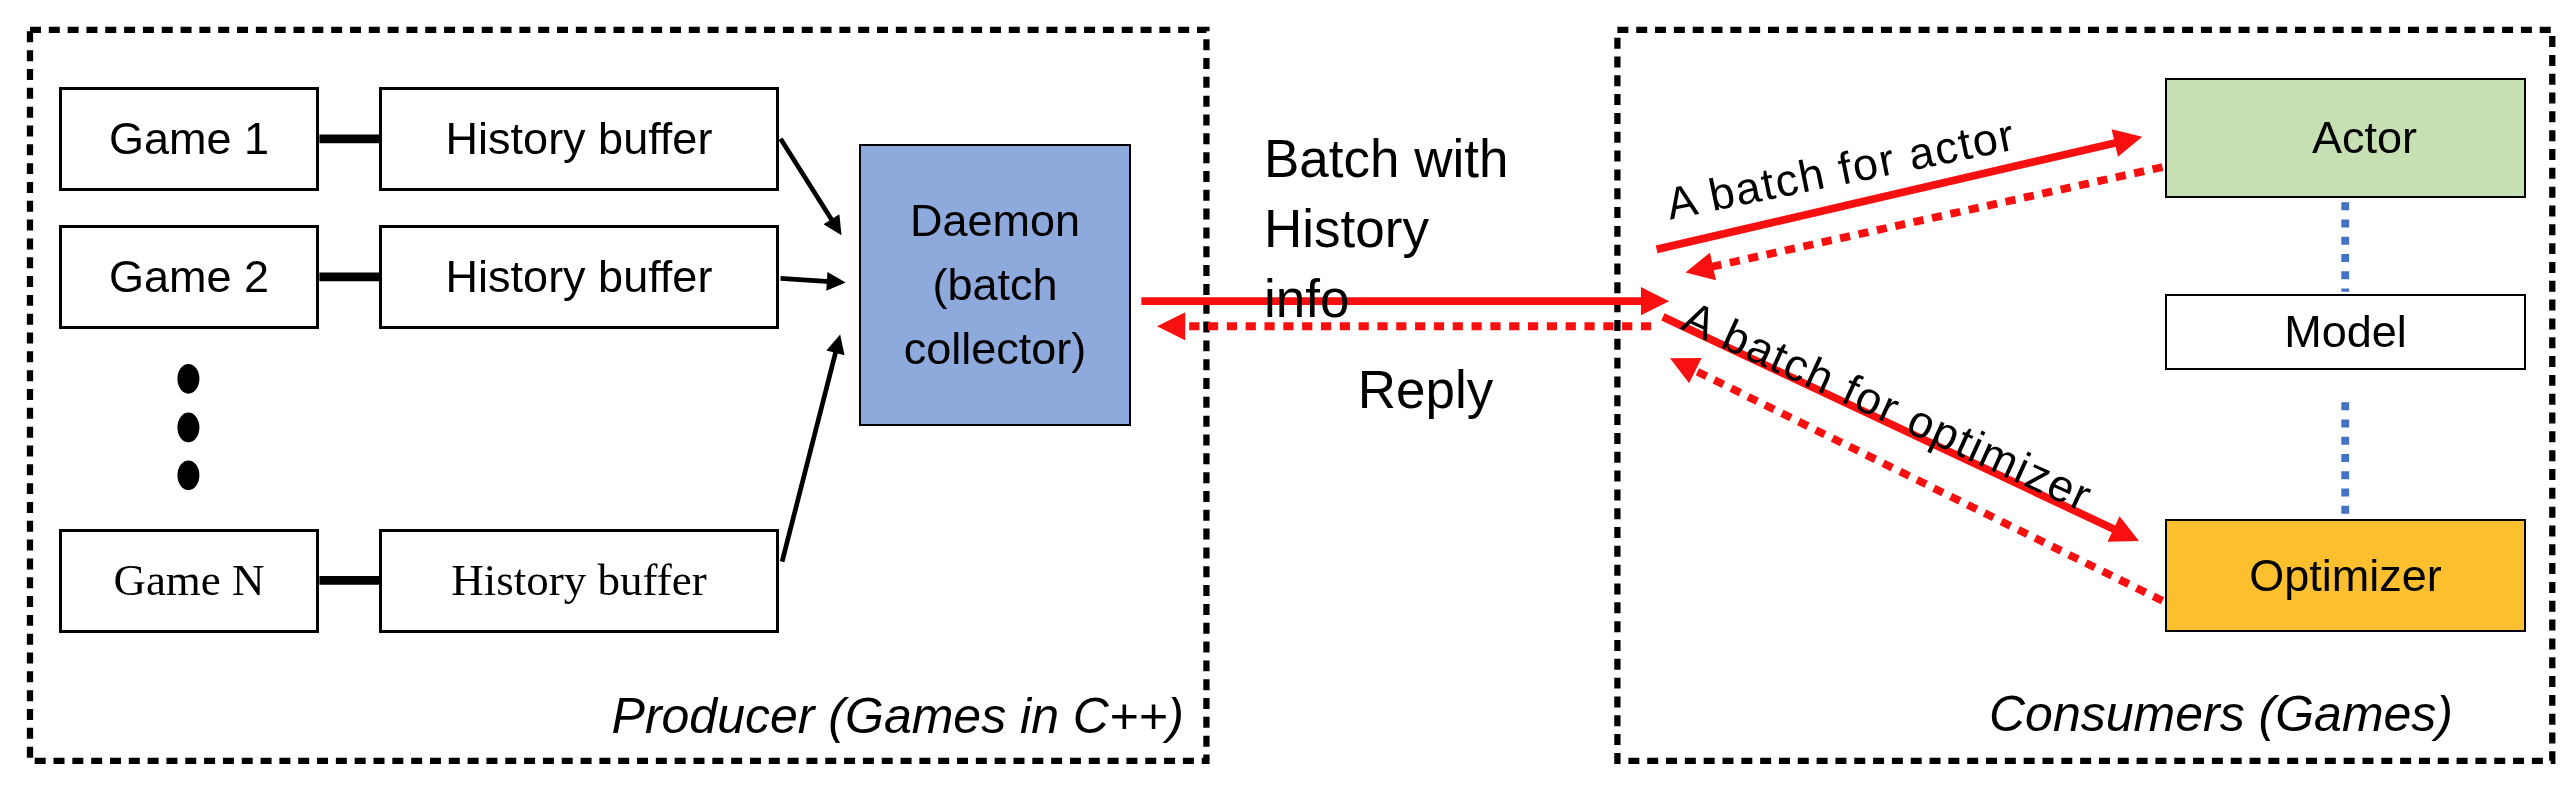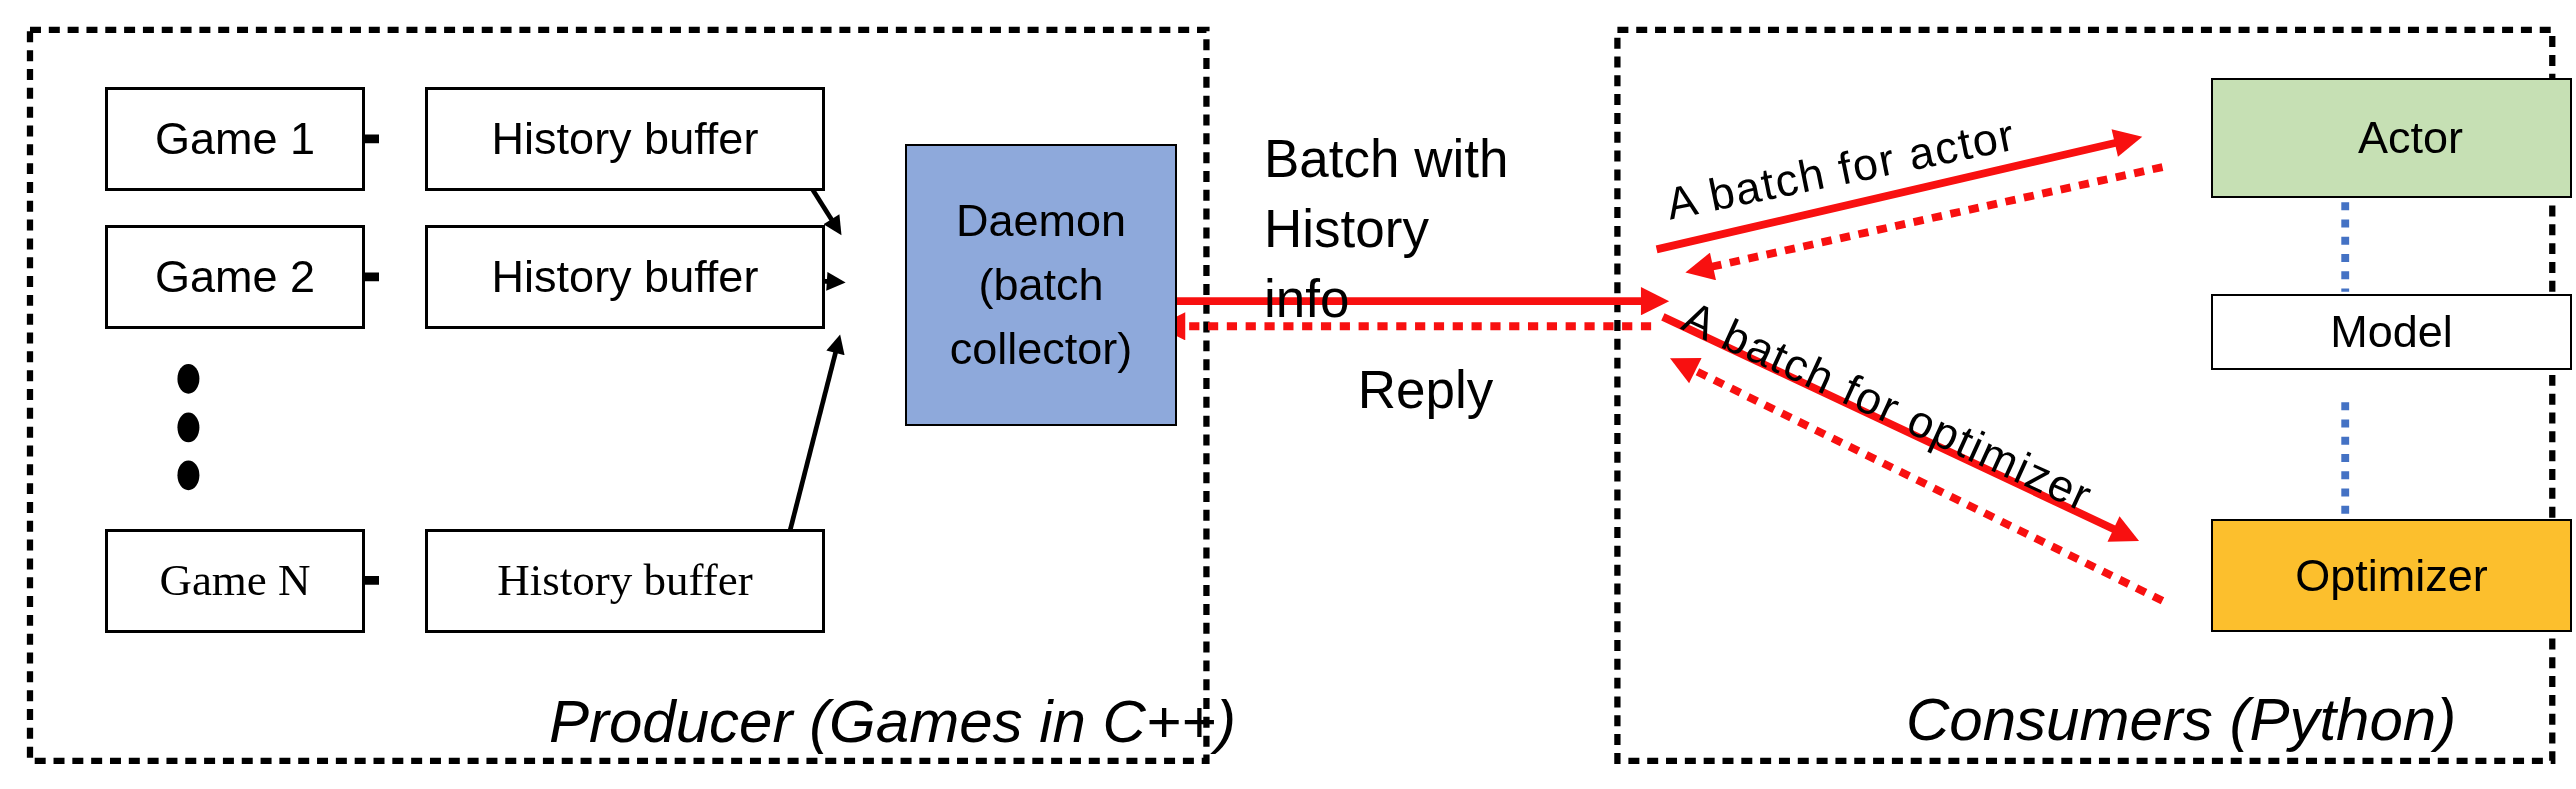--- a/index.html
+++ b/index.html
@@ -6,21 +6,21 @@
   body { font-family:"Liberation Sans", sans-serif; color:#000; }
   #canvas {
     position:relative; width:2576px; height:789px; background:#fff;
     overflow:hidden;
   }
   #overlay { position:absolute; left:0; top:0; width:2576px; height:789px; }
 
   .node {
     position:absolute; display:flex; align-items:center; justify-content:center;
     text-align:center; background:#fff; border:3.1px solid #000;
-    font-size:45px; line-height:1.42; box-sizing:border-box;margin-left:46px;
+    font-size:45px; line-height:1.42; box-sizing:border-box;
   }
   .game  { left:59px;  width:260px; height:104px; }
   .hb    { left:379px; width:400px; height:104px; }
   .row1 { top:87px; } .row2 { top:225px; } .row3 { top:529px;font-family:Liberation Serif, serif; }
 
   .daemon {
     left:859px; top:144px; width:272px; height:282px;
     background:var(--daemon-fill); border-width:2.4px; padding:0 7.8px;text-align:center;
   }
   .actor     { left:2165px; top:78px; width:361px; height:120px; background:var(--actor-fill); border-width:2.4px;padding-left:38px; }
@@ -32,21 +32,21 @@
   .reply-label { left:1308px; top:355px; width:235px; text-align:center; }
 
   .rot-label {
     position:absolute; font-size:45px; line-height:1; white-space:nowrap;
     letter-spacing:1.6px; transform-origin:0 50%;
   }
   .actor-batch-label     { left:1667px; top:182px; transform:rotate(-11.5deg); }
   .optimizer-batch-label { left:1686px; top:292px; transform:rotate(24.5deg); }
 
   .region-label {
-    position:absolute; font-size:60px; font-style:italic; line-height:1.1;
+    position:absolute; font-size:50px; font-style:italic; line-height:1.1;
     text-align:right; white-space:nowrap;
   }
   .producer-label  { left:549px;  top:689px; width:635px; }
   .consumers-label { left:1906px; top:687px; width:547px; }
 
   
   .black-line   { stroke:#000; stroke-width:6;  fill:none; }
   .thick-link   { stroke:#000; stroke-width:11; fill:none; }
   .region-border{ stroke:#000; stroke-width:8;  fill:none; stroke-dasharray:14 10; }
   .red-line     { stroke:var(--arrow-red); stroke-width:10; fill:none; }
@@ -112,15 +112,15 @@
   <div class="node actor">Actor</div>
   <div class="node model">Model</div>
   <div class="node optimizer">Optimizer</div>
 
   <div class="flow-label batch-label">Batch with History info</div>
   <div class="flow-label reply-label">Reply</div>
   <div class="rot-label actor-batch-label">A batch for actor</div>
   <div class="rot-label optimizer-batch-label">A batch for optimizer</div>
 
   <div class="region-label producer-label">Producer (Games in C++)</div>
-  <div class="region-label consumers-label">Consumers (Python)</div>
+  <div class="region-label consumers-label">Consumers (Games)</div>
 </div>
 
 
 </body></html>

